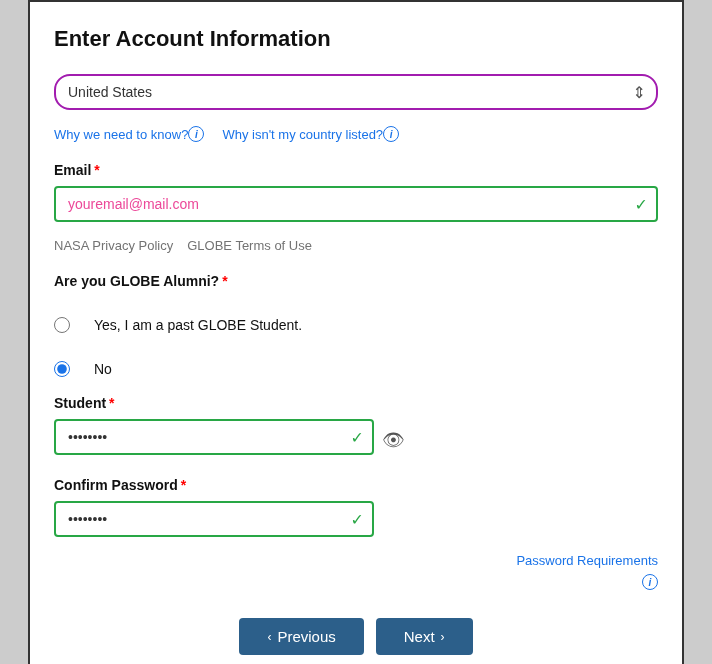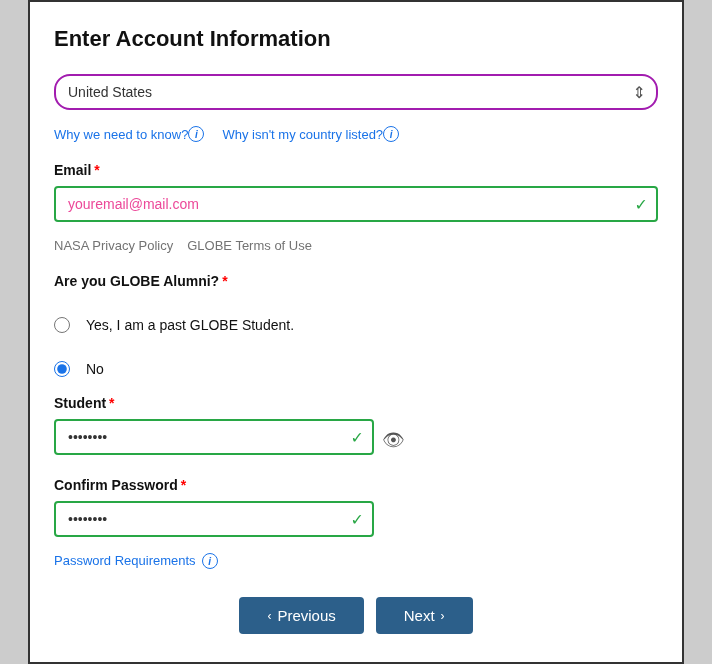--- a/index.html
+++ b/index.html
@@ -148,21 +148,21 @@
     .alumni-label {
       font-size: 14px;
       font-weight: bold;
       color: #111;
       margin-bottom: 10px;
     }
 
     .radio-option {
       display: flex;
       align-items: flex-start;
-      gap: 16px;
+      gap: 24px;
       margin-bottom: 8px;
       font-size: 14px;
       color: #111;
       cursor: pointer;
       margin-top: 28px;
     }
 
     .radio-option input[type="radio"] {
       width: 16px;
       height: 16px;
@@ -195,27 +195,28 @@
 
     .eye-icon {
       margin-left: 8px;
       font-size: 18px;
       color: #555;
       cursor: pointer;
     }
 
     .password-req-link {
       display: flex;
-      align-items: flex-start;
+      align-items: flex-end;
       gap: 6px;
       margin-top: 10px;
       color: #1a73e8;
       font-size: 13px;
       cursor: pointer;
       text-decoration: none;
+      flex-direction: column;
     }
 
     .nav-buttons {
       display: flex;
       justify-content: center;
       gap: 12px;
       margin-top: 28px;
     }
 
     .btn-nav {

